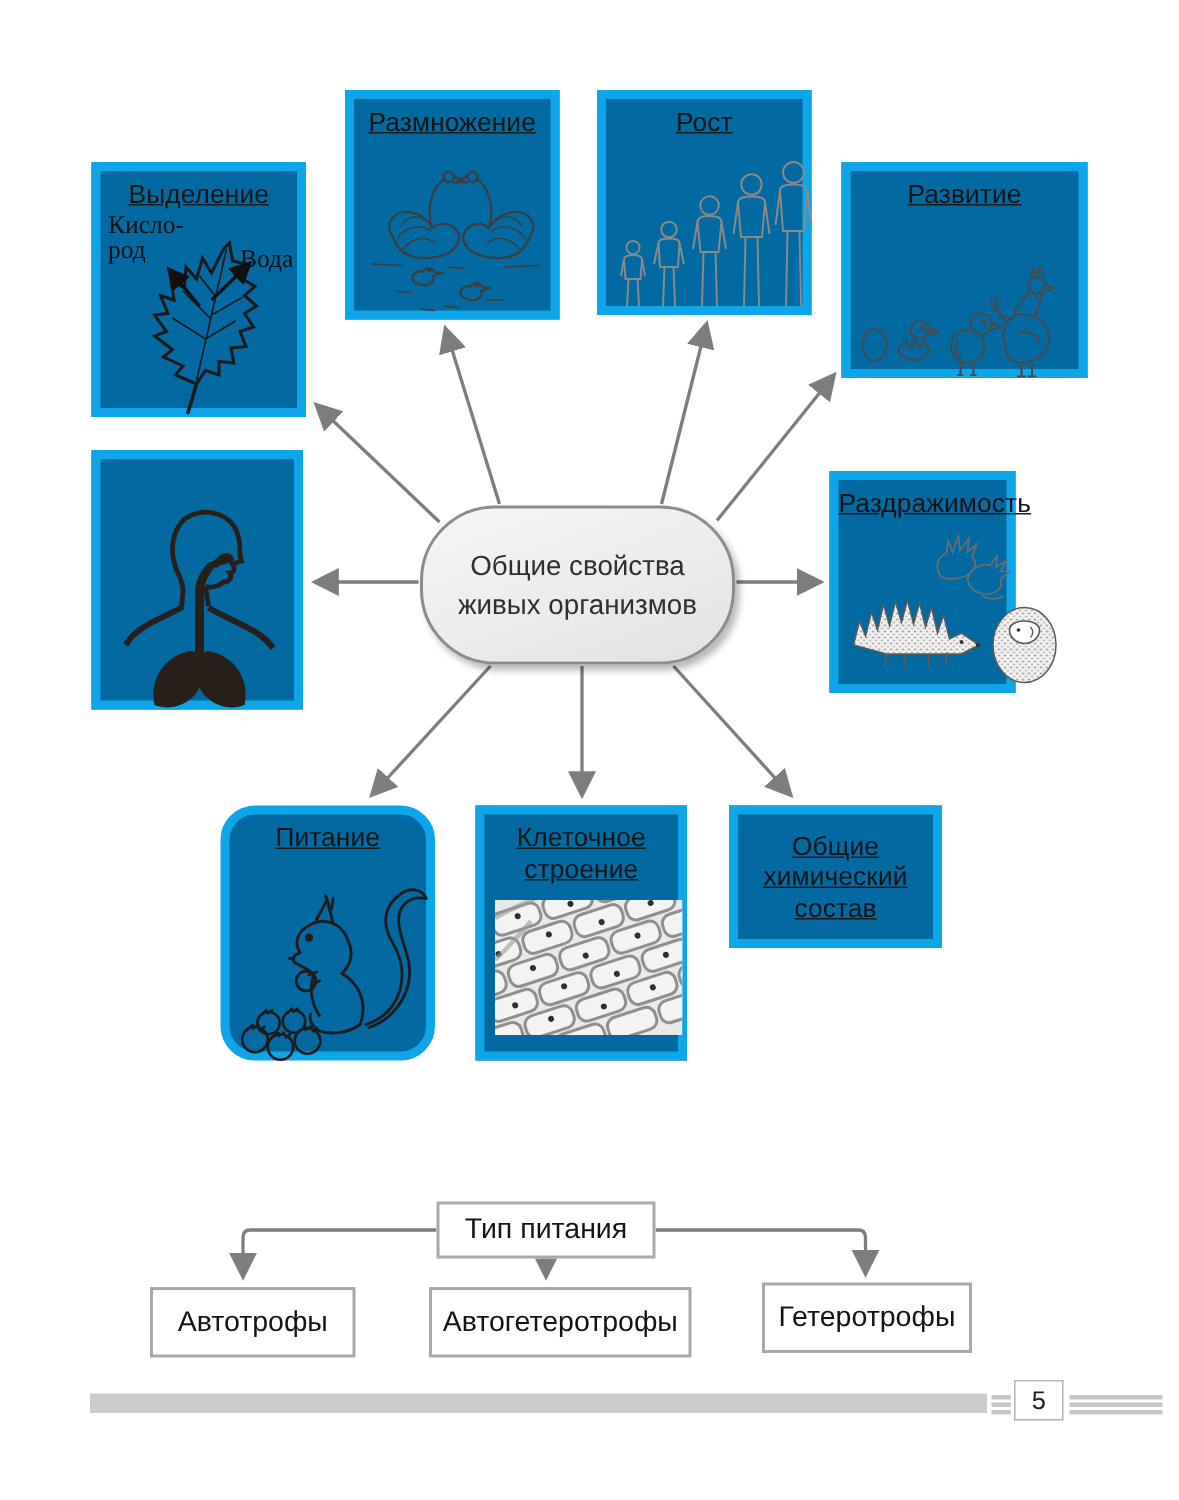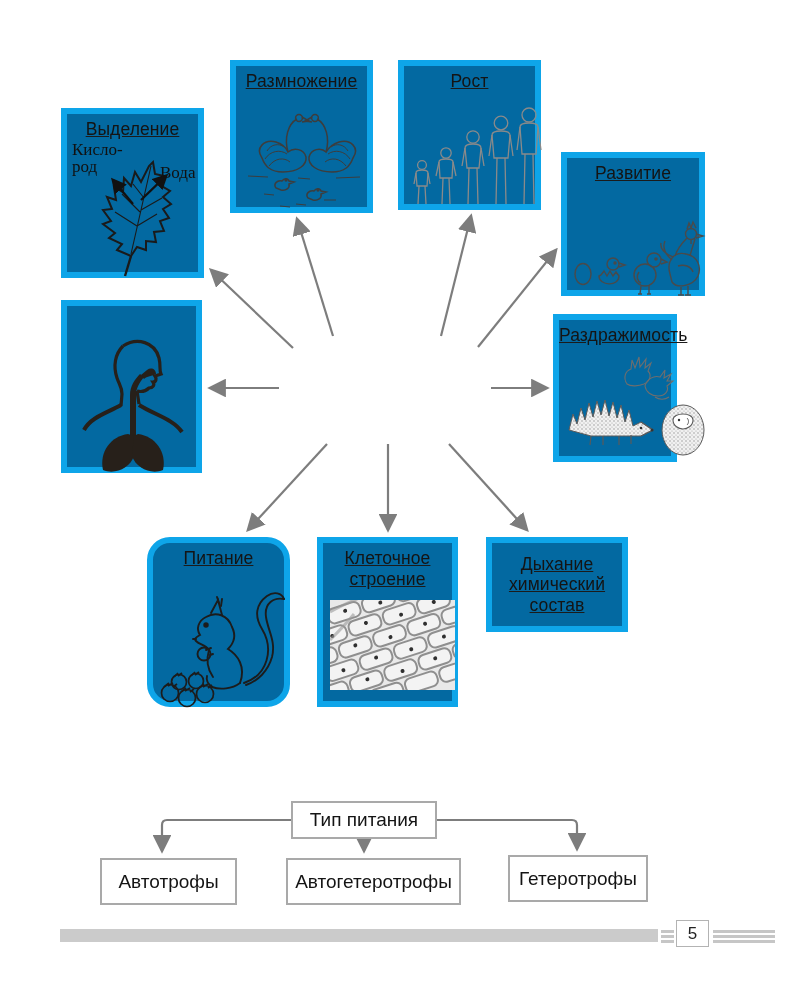--- a/index.html
+++ b/index.html
@@ -61,20 +61,23 @@
       <path d="M491 388 L547 388" marker-end="url(#arw)"></path>
       <path d="M327 444 L248 530" marker-end="url(#arw)"></path>
       <path d="M388 444 L388 530" marker-end="url(#arw)"></path>
       <path d="M449 444 L527 530" marker-end="url(#arw)"></path>
       <path d="M291 820 L167 820 Q162 820 162 825 L162 851" marker-end="url(#arw)"></path>
       <path d="M437 820 L572 820 Q577 820 577 825 L577 849" marker-end="url(#arw)"></path>
       <path d="M364 840 L364 851" marker-end="url(#arw)"></path>
     </g>
   </svg>
 
+  <div class="node">
+    <span>Общие свойства живых организмов</span>
+  </div>
 
   <div class="pbox" style="left:61px;top:108px;width:143px;height:170px;">
     <div class="title">Выделение</div>
     <div class="serif-label" style="left:5px;top:27px;">
       <span style="display:block">Кисло-</span>
       <span style="display:block">род</span>
     </div>
     <div class="serif-label" style="left:93px;top:50px;">Вода</div>
     <svg class="illu" style="left:0;top:28px;" width="141" height="140" viewBox="0 0 141 140">
       <g stroke="#1a1a1a" fill="none">
@@ -157,21 +160,21 @@
         <g>
             <circle cx="121" cy="15" r="7"></circle>
             <path d="M112 27 C112 24 116 23 121 23 C126 23 130 24 130 27 L128 54 L114 54 Z"></path>
             <path d="M112 27 L109 50 M130 27 L133 50"></path>
             <path d="M117 54 L116 104 M125 54 L126 104"></path>
           </g>
       </g>
     </svg>
   </div>
 
-  <div class="pbox" style="left:561px;top:108px;width:144px;height:144px;margin-top:44px;">
+  <div class="pbox" style="left:561px;top:108px;width:164px;height:144px;">
     <div class="title">Развитие</div>
     <svg class="illu" style="left:2px;top:38px;" width="140" height="102" viewBox="0 0 140 102">
       <g stroke="#4a4a4a" stroke-width="1.4" fill="none">
 
         <ellipse cx="14" cy="78" rx="8" ry="10.5"></ellipse>
 
         <path d="M30 80 C30 90 50 91 50 80 L47 76 L44 80 L41 75 L38 80 L35 75 L32 79 Z"></path>
         <circle cx="44" cy="68" r="6"></circle>
         <circle cx="46" cy="67" r="1" fill="#4a4a4a"></circle>
         <path d="M50 67 L56 69 L50 71"></path>
@@ -349,21 +352,21 @@
             <circle cx="28" cy="70" r="2"></circle>
             <circle cx="64" cy="73" r="2"></circle>
             <circle cx="99" cy="71" r="2"></circle>
         </g>
         <path d="M0 12 C14 4 20 2 34 -4 M0 40 C10 30 16 24 24 14" stroke="#9b9b9b" stroke-width="3" fill="none" opacity=".6"></path>
       </g>
     </svg>
   </div>
 
   <div class="pbox" style="left:486px;top:537px;width:142px;height:95px;display:flex;align-items:center;justify-content:center;">
-    <div class="title" style="padding:0 8px;">Дыхание химический состав</div>
+    <div class="title" style="padding:0 8px;">Общие химический состав</div>
   </div>
 
   <div class="treebox" style="left:291px;top:801px;width:146px;height:38px;">
     <span>Тип питания</span>
   </div>
   <div class="treebox" style="left:100px;top:858px;width:137px;height:47px;">
     <span>Автотрофы</span>
   </div>
   <div class="treebox" style="left:286px;top:858px;width:175px;height:47px;">
     <span>Автогетеротрофы</span>

